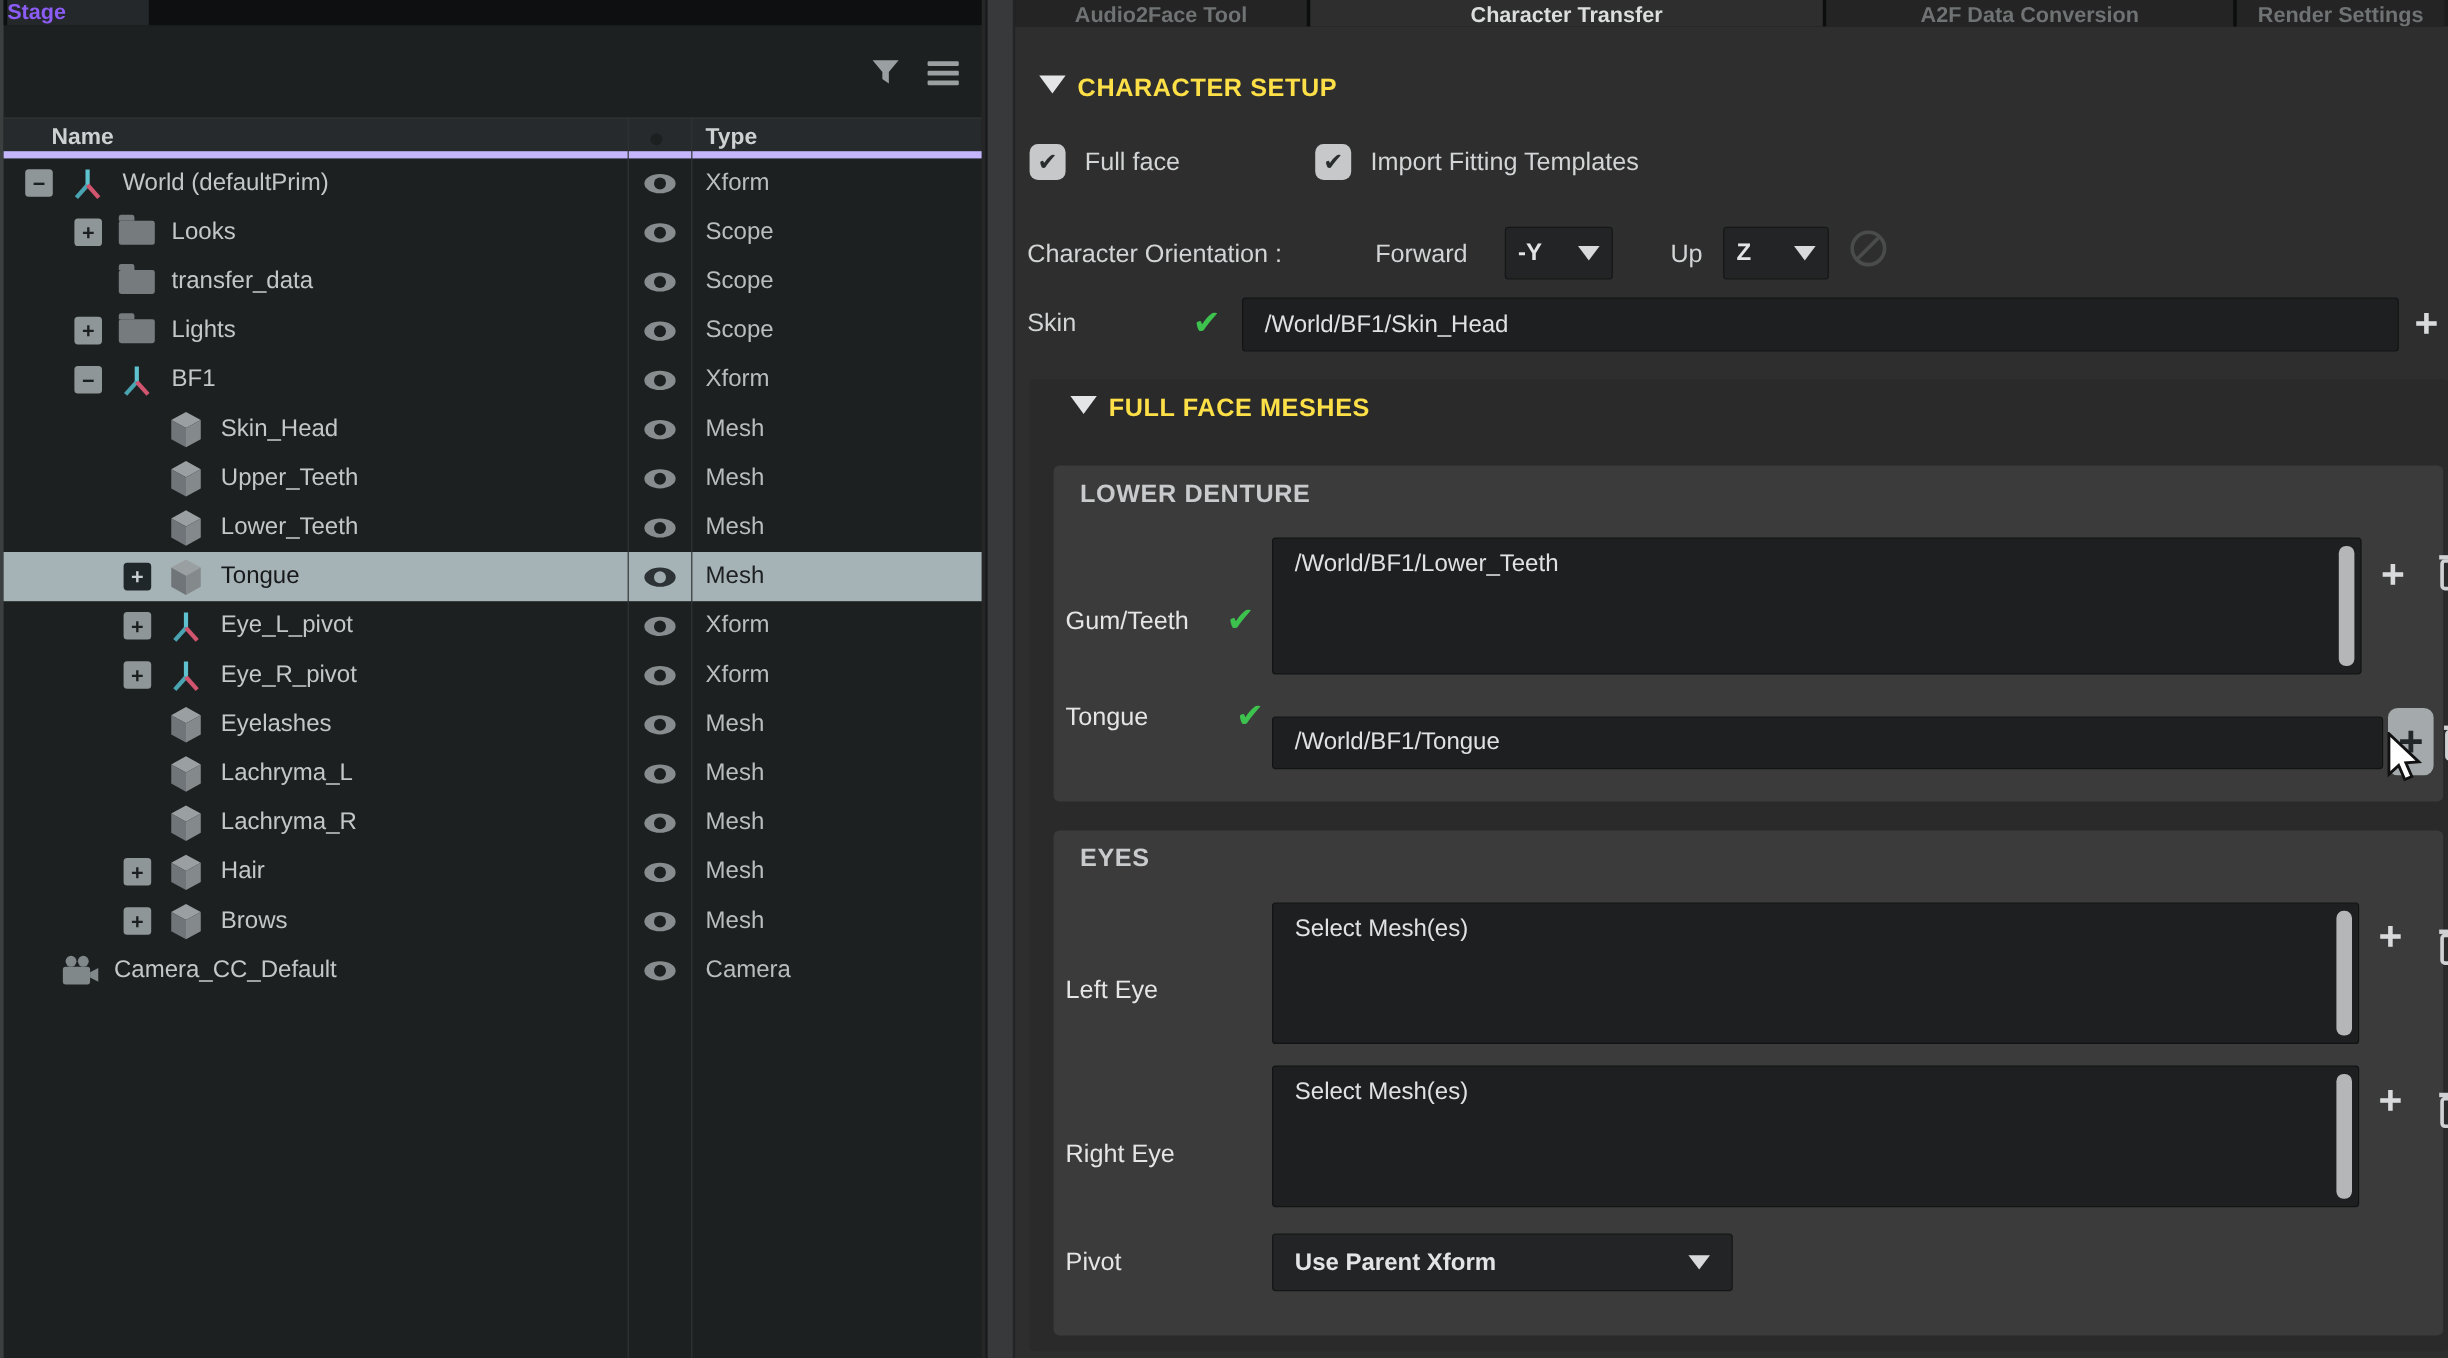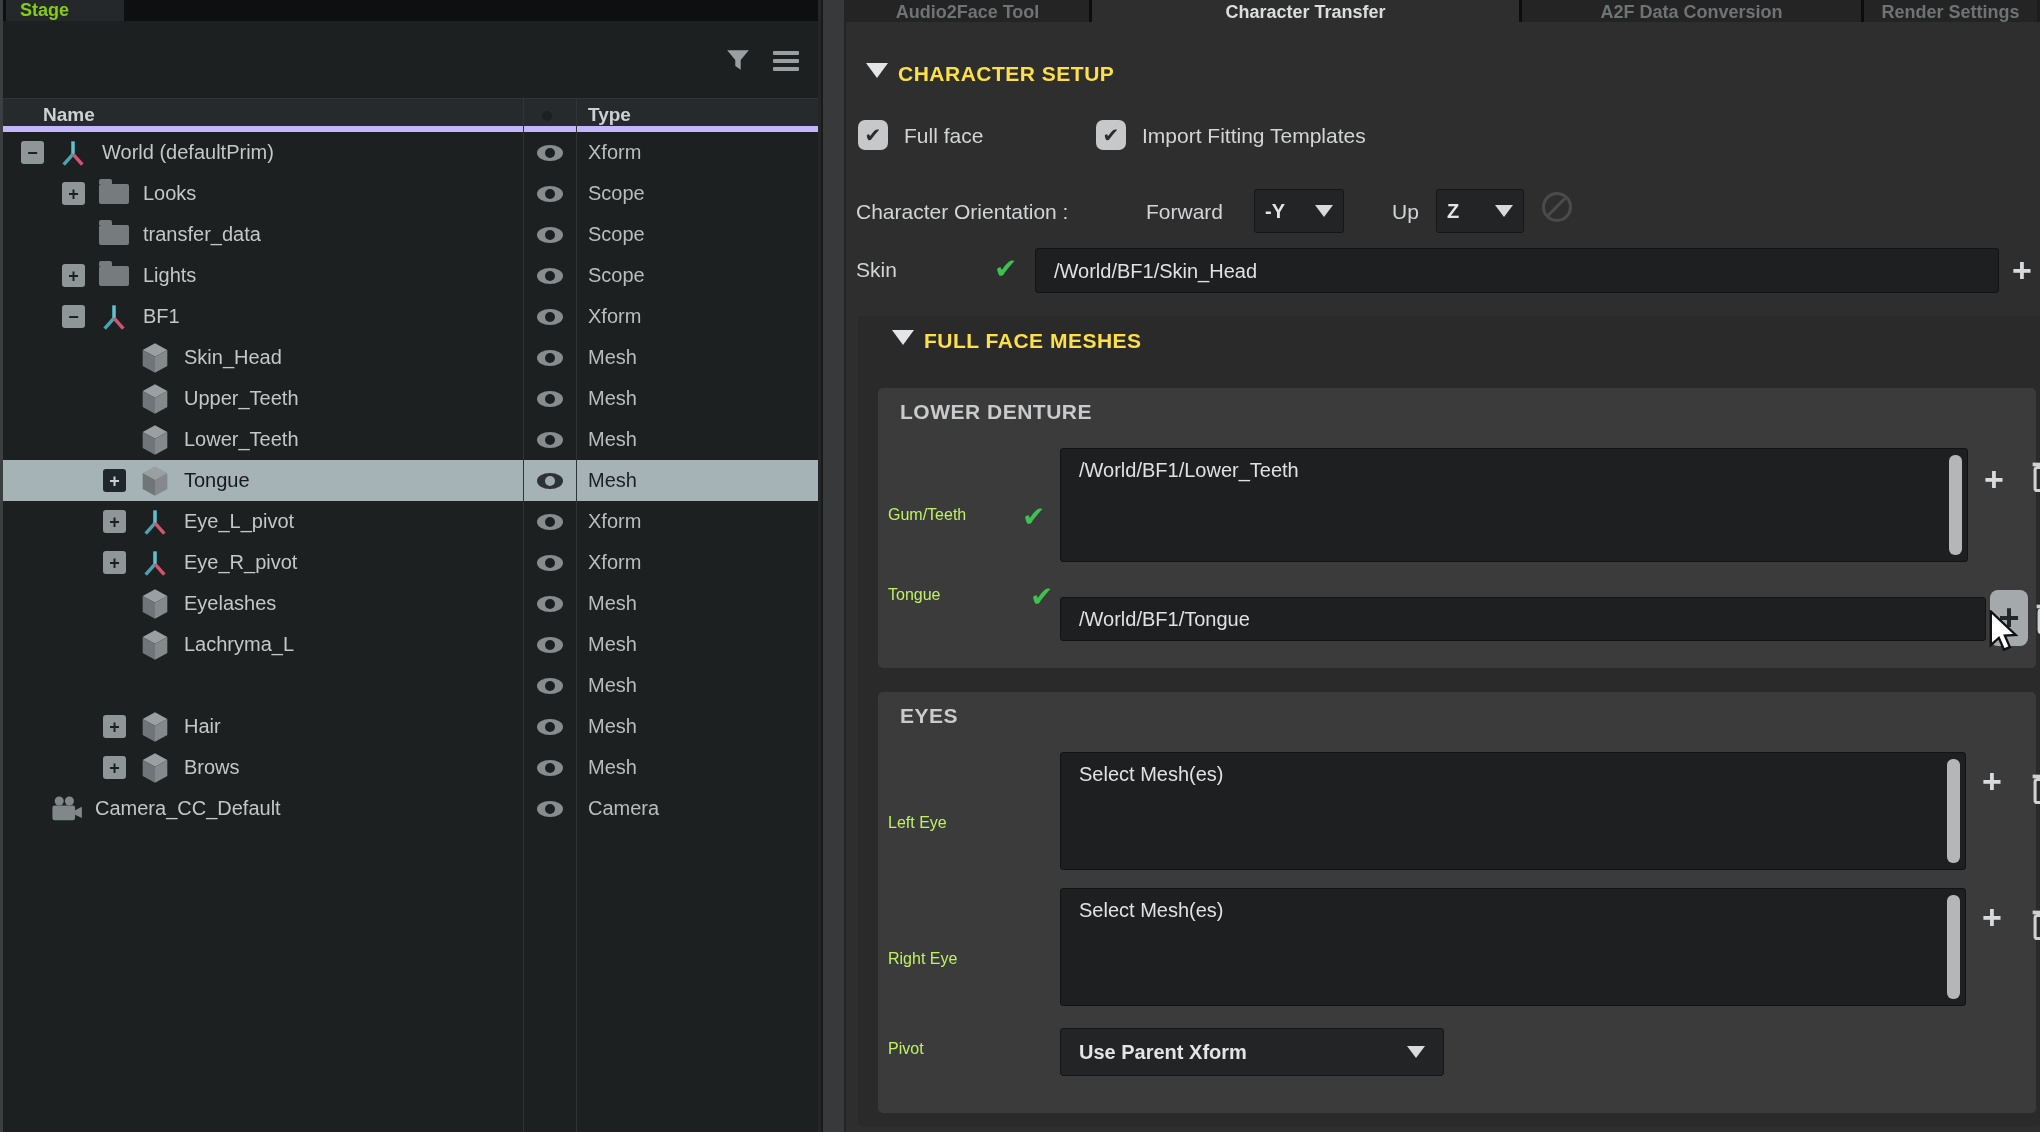--- a/index.html
+++ b/index.html
@@ -5,21 +5,21 @@
   * { margin:0; padding:0; box-sizing:border-box; }
   html,body { width:2040px; height:1132px; overflow:hidden; background:#262626;
     font-family:"Liberation Sans","DejaVu Sans",sans-serif; }
   body { position:relative; }
 
   
   .left-panel { position:absolute; left:0; top:0; width:818px; height:1132px;
     background:#1d2021; border-left:3px solid #3c3f40; }
   .lp-tabstrip { position:absolute; left:0; top:0; width:100%; height:21px; background:#0d0f10; }
   .lp-tab { position:absolute; left:3px; top:0; width:118px; height:21px; background:#25282a;
-    color:#84cc16; font-size:18px; font-weight:bold; line-height:20px; padding-left:14px; }
+    color:#8b5cf6; font-size:18px; font-weight:bold; line-height:20px; }
   .search-row { position:absolute; left:0; top:34px; width:100%; height:52px; }
   .search-box { position:absolute; left:12px; top:2px; width:696px; height:48px;
     background:#111415; border:1px solid #040607; border-radius:2px; color:#dfe1e2;
     font-size:20px; padding:0 14px; font-family:inherit; outline:none; }
   .search-box::placeholder { color:#96999a; }
   .icon-btn { position:absolute; top:8px; width:38px; height:38px; display:flex;
     align-items:center; justify-content:center; }
   .filter-btn { left:716px; } .menu-btn { left:764px; }
   .hamburger { width:26px; height:20px; display:flex; flex-direction:column; justify-content:space-between; }
   .hamburger i { display:block; height:4px; background:#9aa0a2; border-radius:1px; }
@@ -118,21 +118,21 @@
 
   .ffm-frame { position:absolute; left:12px; top:316px; width:1182px; height:810px;
     background:#2a2a2a; border-radius:4px; }
   .ffm-tri { left:34px; top:14px; } .ffm-title { left:66px; top:13px; }
   .sect-title.abs-in { position:absolute; }
 
   .groupbox { position:absolute; left:20px; width:1158px; background:#3b3b3b; border-radius:5px; }
   .gb-ld { top:72px; height:280px; } .gb-eyes { top:376px; height:421px; }
   .gb-title { position:absolute; left:22px; top:12px; color:#c8cacb; font-size:21px;
     font-weight:bold; letter-spacing:.5px; }
-  .gb-label { position:absolute; color:#bef264; font-size:16px; }
+  .gb-label { position:absolute; color:#e5e5e5; font-size:21px; }
   .gb-check { position:absolute; }
 
   .gt-label { left:10px; top:118px; } .gt-check { left:144px; top:112px; }
   .gt-field { left:182px; top:60px; width:908px; height:114px; }
   .gt-plus { left:1098px; top:70px; } .gt-trash { left:1150px; top:66px; }
 
   .tg-label { left:10px; top:198px; } .tg-check { left:152px; top:192px; }
   .tg-field { left:182px; top:209px; width:926px; height:44px; }
   .tg-plus { left:1112px; top:202px; width:38px; height:56px; font-size:36px; }
   .tg-trash { left:1154px; top:208px; }
@@ -384,20 +384,31 @@
             </svg>
           </span>
       <span class="tlabel">Lachryma_L</span>
     </div>
     <div class="cell-eye">
       <span class="eye"></span>
     </div>
     <div class="cell-type">Mesh</div>
   </div>
       <div class="trow">
+    <div class="cell-name" style="padding-left: 100px;">
+      <span class="expander none"></span>
+      <span class="ticon">
+            <svg width="30" height="32" viewBox="0 0 24 26">
+              <path d="M12 1 L22 6.5 L12 12 L2 6.5 Z" fill="#9aa0a2"></path>
+              <path d="M2 6.5 L12 12 L12 25 L2 19.5 Z" fill="#6f7578"></path>
+              <path d="M22 6.5 L12 12 L12 25 L22 19.5 Z" fill="#848a8c"></path>
+            </svg>
+          </span>
+      <span class="tlabel">Lachryma_R</span>
+    </div>
     <div class="cell-eye">
       <span class="eye"></span>
     </div>
     <div class="cell-type">Mesh</div>
   </div>
       <div class="trow">
     <div class="cell-name" style="padding-left: 100px;">
       <span class="expander">+</span>
       <span class="ticon">
             <svg width="30" height="32" viewBox="0 0 24 26">

